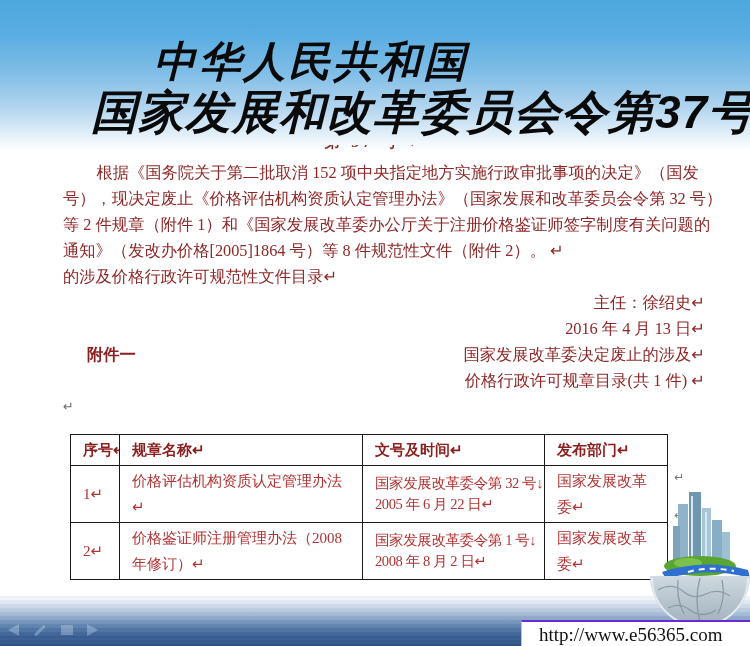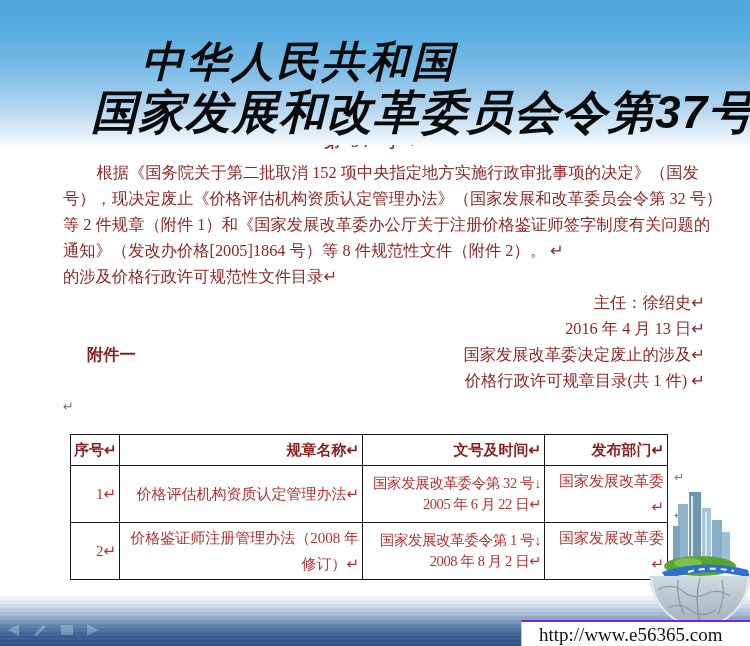--- a/index.html
+++ b/index.html
@@ -8,21 +8,21 @@
     background:#ffffff;font-family:"Liberation Serif",serif;
   }
   
   .banner{
     position:absolute;left:0;top:0;width:750px;height:150px;
     background:linear-gradient(#4ea7de 0%,#58ade1 22%,#7fbde7 48%,#b3d5ef 72%,#e3f0f9 90%,#ffffff 100%);
   }
   .title1{
     position:absolute;left:0;top:34px;width:598px;text-align:center;
     font-family:"Liberation Sans",sans-serif;font-weight:bold;font-style:italic;
-    font-size:42px;color:#0a0a0a;letter-spacing:3px;
+    font-size:42px;color:#0a0a0a;letter-spacing:3px;padding-left:12px;
   }
   .title2{
     position:absolute;left:0;top:82px;width:750px;text-align:center;
     font-family:"Liberation Sans",sans-serif;font-weight:bold;font-style:italic;
     font-size:46px;color:#0a0a0a;letter-spacing:1px;padding-left:48px;
   }
   
   .frag{
     position:absolute;left:0;top:145px;width:750px;height:13px;overflow:hidden;
     text-align:center;
@@ -41,22 +41,22 @@
   .doc .center{text-align:right;}
   .annex-wrap{position:relative;height:26px;}
   .annex-label{position:absolute;left:0;top:0;font-weight:bold;color:#8a2020;padding-left:24px;}
   .mark{color:#6b6b6b;font-family:"DejaVu Sans",sans-serif;font-size:13px;}
   
   table.reg{
     border-collapse:collapse;table-layout:fixed;width:597px;margin:14px 0 0 7px;
     font-size:15px;color:#b23232;
   }
   table.reg td,table.reg th{
-    border:1.6px solid #1a1a1a;padding:2px 3px;vertical-align:middle;
-    text-align:right;font-weight:normal;overflow:hidden;margin-top:28px;
+    border:1.6px solid #1a1a1a;padding:2px 12px;vertical-align:middle;
+    text-align:left;font-weight:normal;overflow:hidden;margin-top:28px;
   }
   table.reg th{color:#8a1f1f;font-weight:bold;height:22px;white-space:nowrap;}
   tr.r1 td{height:50px;}
   tr.r2 td{height:49px;}
   .docline{white-space:nowrap;font-size:14.5px;letter-spacing:-0.4px;line-height:1.45;}
   .rowmark{position:absolute;color:#777;font-family:"DejaVu Sans",sans-serif;font-size:12px;}
   
   .sea{
     position:absolute;left:0;top:594px;width:750px;height:52px;
     background:linear-gradient(#ffffff 0%,#e6edf5 14%,#a9bed8 38%,#5d82ae 62%,#3a6095 80%,#315487 100%);

